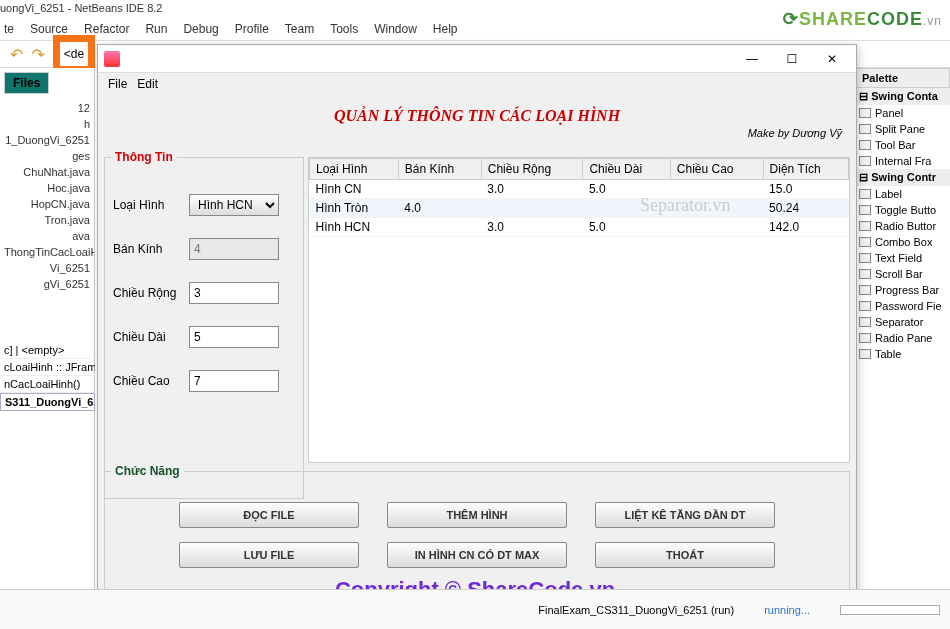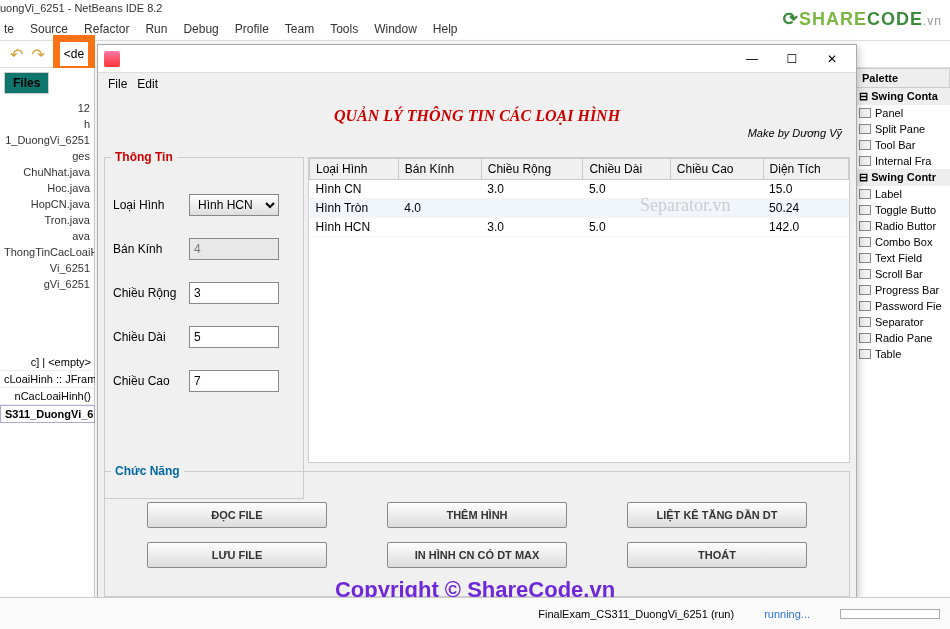--- a/index.html
+++ b/index.html
@@ -10,21 +10,21 @@
 .nb-menubar span { cursor: default; }
 
 .nb-toolbar { position: absolute; top: 40px; left: 0; right: 0; height: 28px; border-top: 1px solid #ddd; border-bottom: 1px solid #ddd; display: flex; align-items: center; gap: 8px; padding: 0 10px; }
 .undo, .redo { font-size: 16px; color: #d9a034; }
 
 .files-panel { position: absolute; top: 68px; left: 0; width: 95px; bottom: 30px; border-right: 1px solid #ccc; background: #fff; }
 .files-tab { border: 1px solid #ccc; background: #0f766e; padding: 3px 8px; font-weight: bold; display: inline-block; margin: 4px; }
 .files-list { padding: 2px 4px; font-size: 11px; line-height: 16px; color: #333; text-align: right; overflow: hidden; }
 .files-list div { white-space: nowrap; }
 
-.nav-bottom { position: absolute; left: 0; width: 95px; bottom: 176px; font-size: 11px; text-align: right; }
+.nav-bottom { position: absolute; left: 0; width: 95px; bottom: 188px; font-size: 11px; }
 .nav-bottom .row { padding: 2px 4px; border-bottom: 1px solid #eee; white-space: nowrap; overflow: hidden; }
 .nav-bottom .sel { border: 1px solid #aac; background: #fff; font-weight: bold; }
 
 .palette { position: absolute; top: 68px; right: 0; width: 96px; bottom: 30px; border-left: 1px solid #ccc; background: #fff; font-size: 11px; }
 .palette-header { background: #eee; border: 1px solid #ccc; padding: 3px 6px; font-weight: bold; }
 .palette-group { background: #eee; padding: 2px 4px; font-weight: bold; white-space: nowrap; overflow: hidden; }
 .palette-item { padding: 2px 4px; display: flex; align-items: center; gap: 4px; white-space: nowrap; overflow: hidden; }
 .pi-icon { width: 12px; height: 10px; border: 1px solid #888; background: #f0f0f0; display: inline-block; }
 
 .dialog { position: absolute; left: 97px; top: 44px; width: 760px; height: 560px; background: #f0f0f0; border: 1px solid #aaa; box-shadow: 2px 2px 8px rgba(0,0,0,0.2); }
@@ -47,25 +47,25 @@
 .form-row input.disabled { background: #e8e8e8; color: #777; }
 .form-row select { background: linear-gradient(#fff,#ddd); }
 
 .table-wrap { position: absolute; left: 206px; top: 56px; right: 2px; height: 306px; border: 1px solid #ccc; background: #fff; overflow: hidden; }
 table { border-collapse: collapse; width: 100%; font-size: 12px; }
 th { background: #f0f0f0; border: 1px solid #ccc; padding: 3px 6px; text-align: left; font-weight: normal; }
 td { border-bottom: 1px solid #f4f4f4; padding: 2px 6px; height: 16px; }
 tr.alt td { background: #f0f6fc; }
 
 .func-panel { position: absolute; left: 2px; right: 2px; top: 370px; bottom: 2px; border: 1px solid #ccc; }
-.func-panel .legend { position: absolute; top: -8px; left: 6px; background: #f0f0f0; padding: 0 4px; color: #0369a1; font-weight: bold; font-size: 12px; }
-.btn-grid { display: grid; grid-template-columns: repeat(3, 180px); gap: 14px 60px; justify-content: center; padding: 30px 10px 10px; text-align: center; }
+.func-panel .legend { position: absolute; top: -8px; left: 6px; background: #f0f0f0; padding: 0 4px; color: #14532d; font-weight: bold; font-size: 12px; }
+.btn-grid { display: grid; grid-template-columns: repeat(3, 180px); gap: 14px 28px; justify-content: center; padding: 30px 10px 10px; text-align: center; }
 .btn { height: 26px; background: linear-gradient(#fdfdfd, #dcdcdc); border: 1px solid #888; border-radius: 2px; font-size: 11px; font-weight: bold; color: #333; display: flex; align-items: center; justify-content: center; }
 
-.statusbar { position: absolute; left: 0; right: 0; bottom: 0; height: 32px; border-top: 1px solid #ccc; display: flex; align-items: center; padding: 0 10px; font-size: 11px; background: #fafafa; }
+.statusbar { position: absolute; left: 0; right: 0; bottom: 0; height: 40px; border-top: 1px solid #ccc; display: flex; align-items: center; padding: 0 10px; font-size: 11px; background: #fafafa; }
 .status-right { margin-left: auto; display: flex; gap: 30px; align-items: center; }
 .running { color: #2a72d4; }
 
 .logo { position: absolute; top: 8px; right: 8px; font-size: 18px; font-weight: bold; color: #3b8b3b; letter-spacing: 1px; }
 .logo span.g { color: #7ab743; }
 .logo span.d { color: #999; font-size: 12px; font-weight: normal; }
 .watermark { position: absolute; top: 195px; left: 640px; color: #ccc; font-size: 18px; font-family: 'Times New Roman', serif; pointer-events: none; }
 .watermark2 { position: absolute; bottom: 26px; left: 0; right: 0; text-align: center; color: #6d28d9; font-size: 22px; font-weight: bold; pointer-events: none; }
 </style>
 </head>

